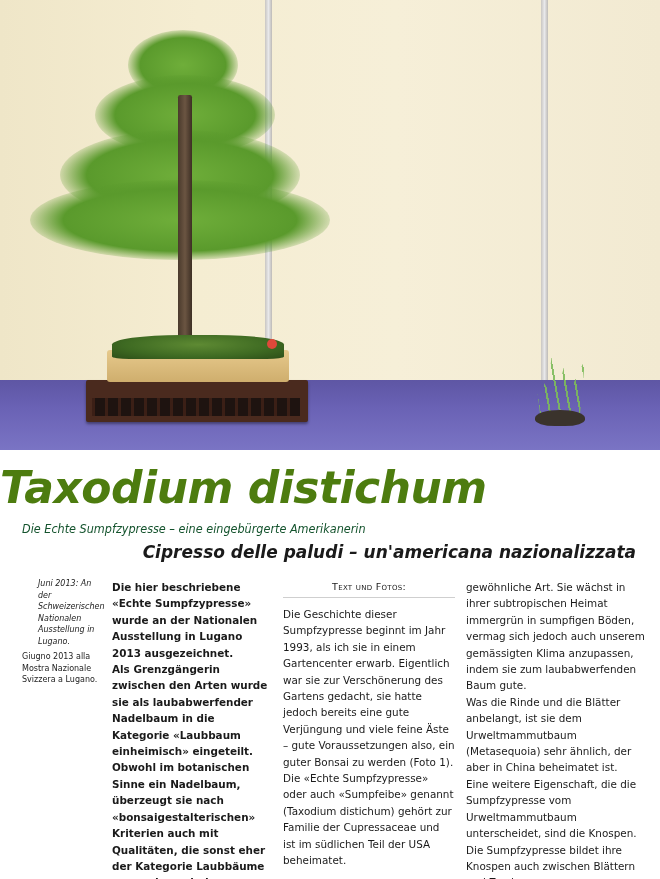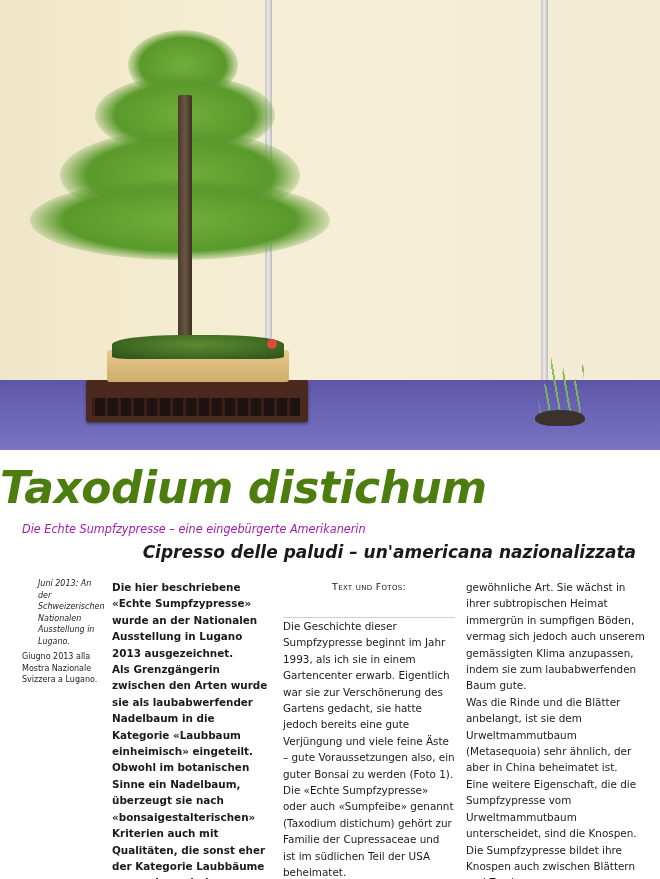--- a/index.html
+++ b/index.html
@@ -69,21 +69,21 @@
 
     .title {
       position: absolute; left: 0; right: 40px; top: 462px;
       font-family: "DejaVu Sans", sans-serif;
       font-style: italic; font-weight: bold;
       font-size: 44px; letter-spacing: -0.5px;
       color: #4d7c0f;
     }
     .subtitle-de {
       position: absolute; left: 22px; top: 521px;
-      font-style: italic; font-size: 12.5px; color: #a21caf;
+      font-style: italic; font-size: 12.5px; color: #14532d;
       font-family: "DejaVu Sans Condensed", "DejaVu Sans", sans-serif;
     }
     .subtitle-it {
       position: absolute; right: 24px; top: 542px;
       font-style: italic; font-size: 17px; color: #1a1a1a; font-weight: bold;
     }
 
     .caption {
       position: absolute; left: 22px; top: 578px; width: 82px;
       font-size: 8px; line-height: 11.5px; color: #222;
@@ -96,21 +96,21 @@
       font-size: 10.4px; line-height: 16.4px; color: #1a1a1a;
     }
     .col p { margin: 0; }
     .col-intro { left: 112px; width: 162px; font-weight: bold; }
     .col-2 { left: 283px; width: 172px; }
     .col-3 { left: 466px; width: 186px; }
 
     .byline {
       text-align: center; font-size: 9.5px; line-height: 15px;
       font-variant: small-caps; letter-spacing: 0.3px;
-      padding-bottom: 23px; 
+      padding-bottom: 3px; margin-bottom: 8px;
       border-bottom: 1px solid #cfcfcf;
     }
     .continue-arrow { font-weight: bold; margin-left: 4px; }
   </style>
 </head>
 <body>
 
 <div class="photo">
   <div class="wall-pole" style="left:265px"></div>
   <div class="wall-pole" style="left:541px"></div>

